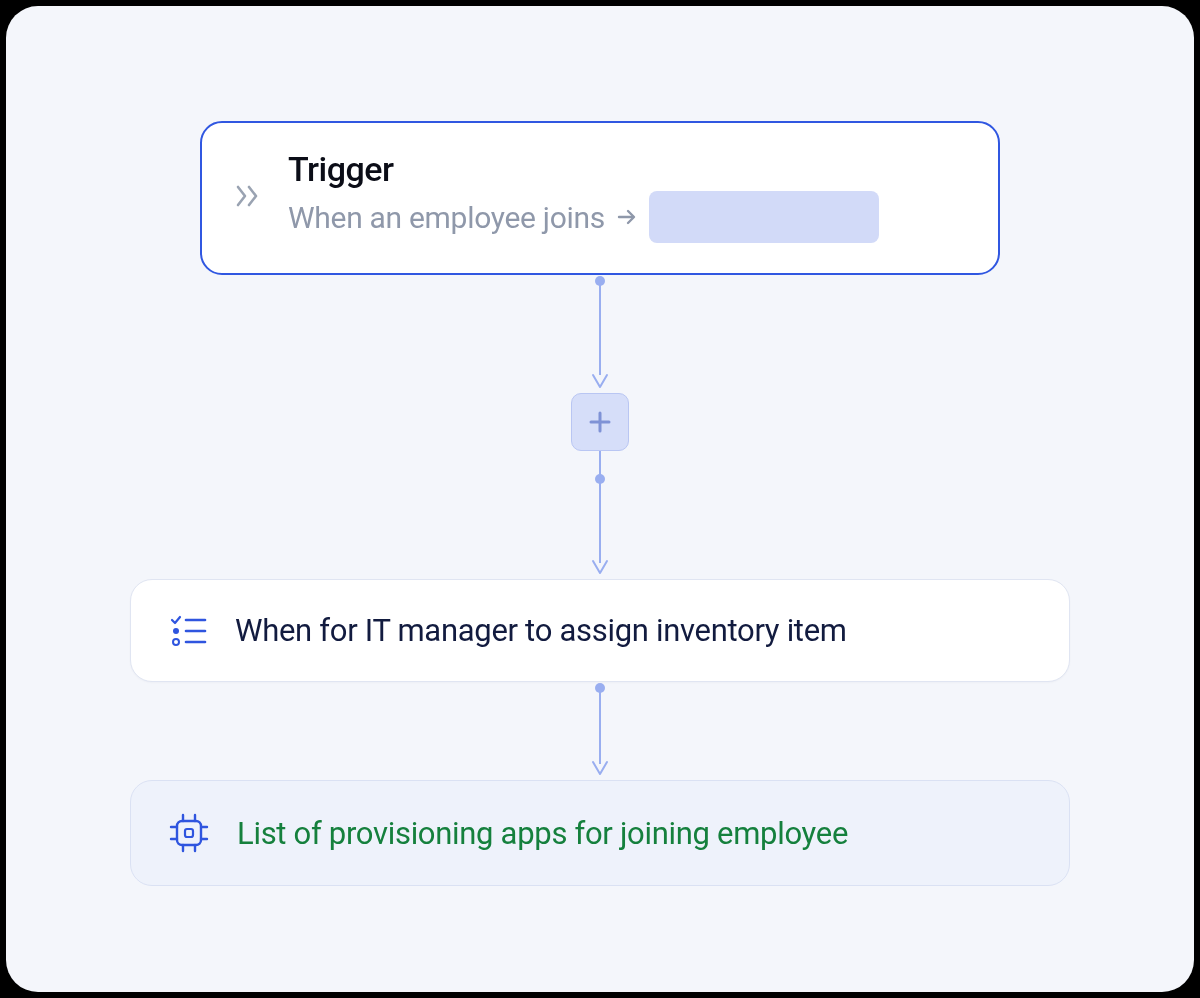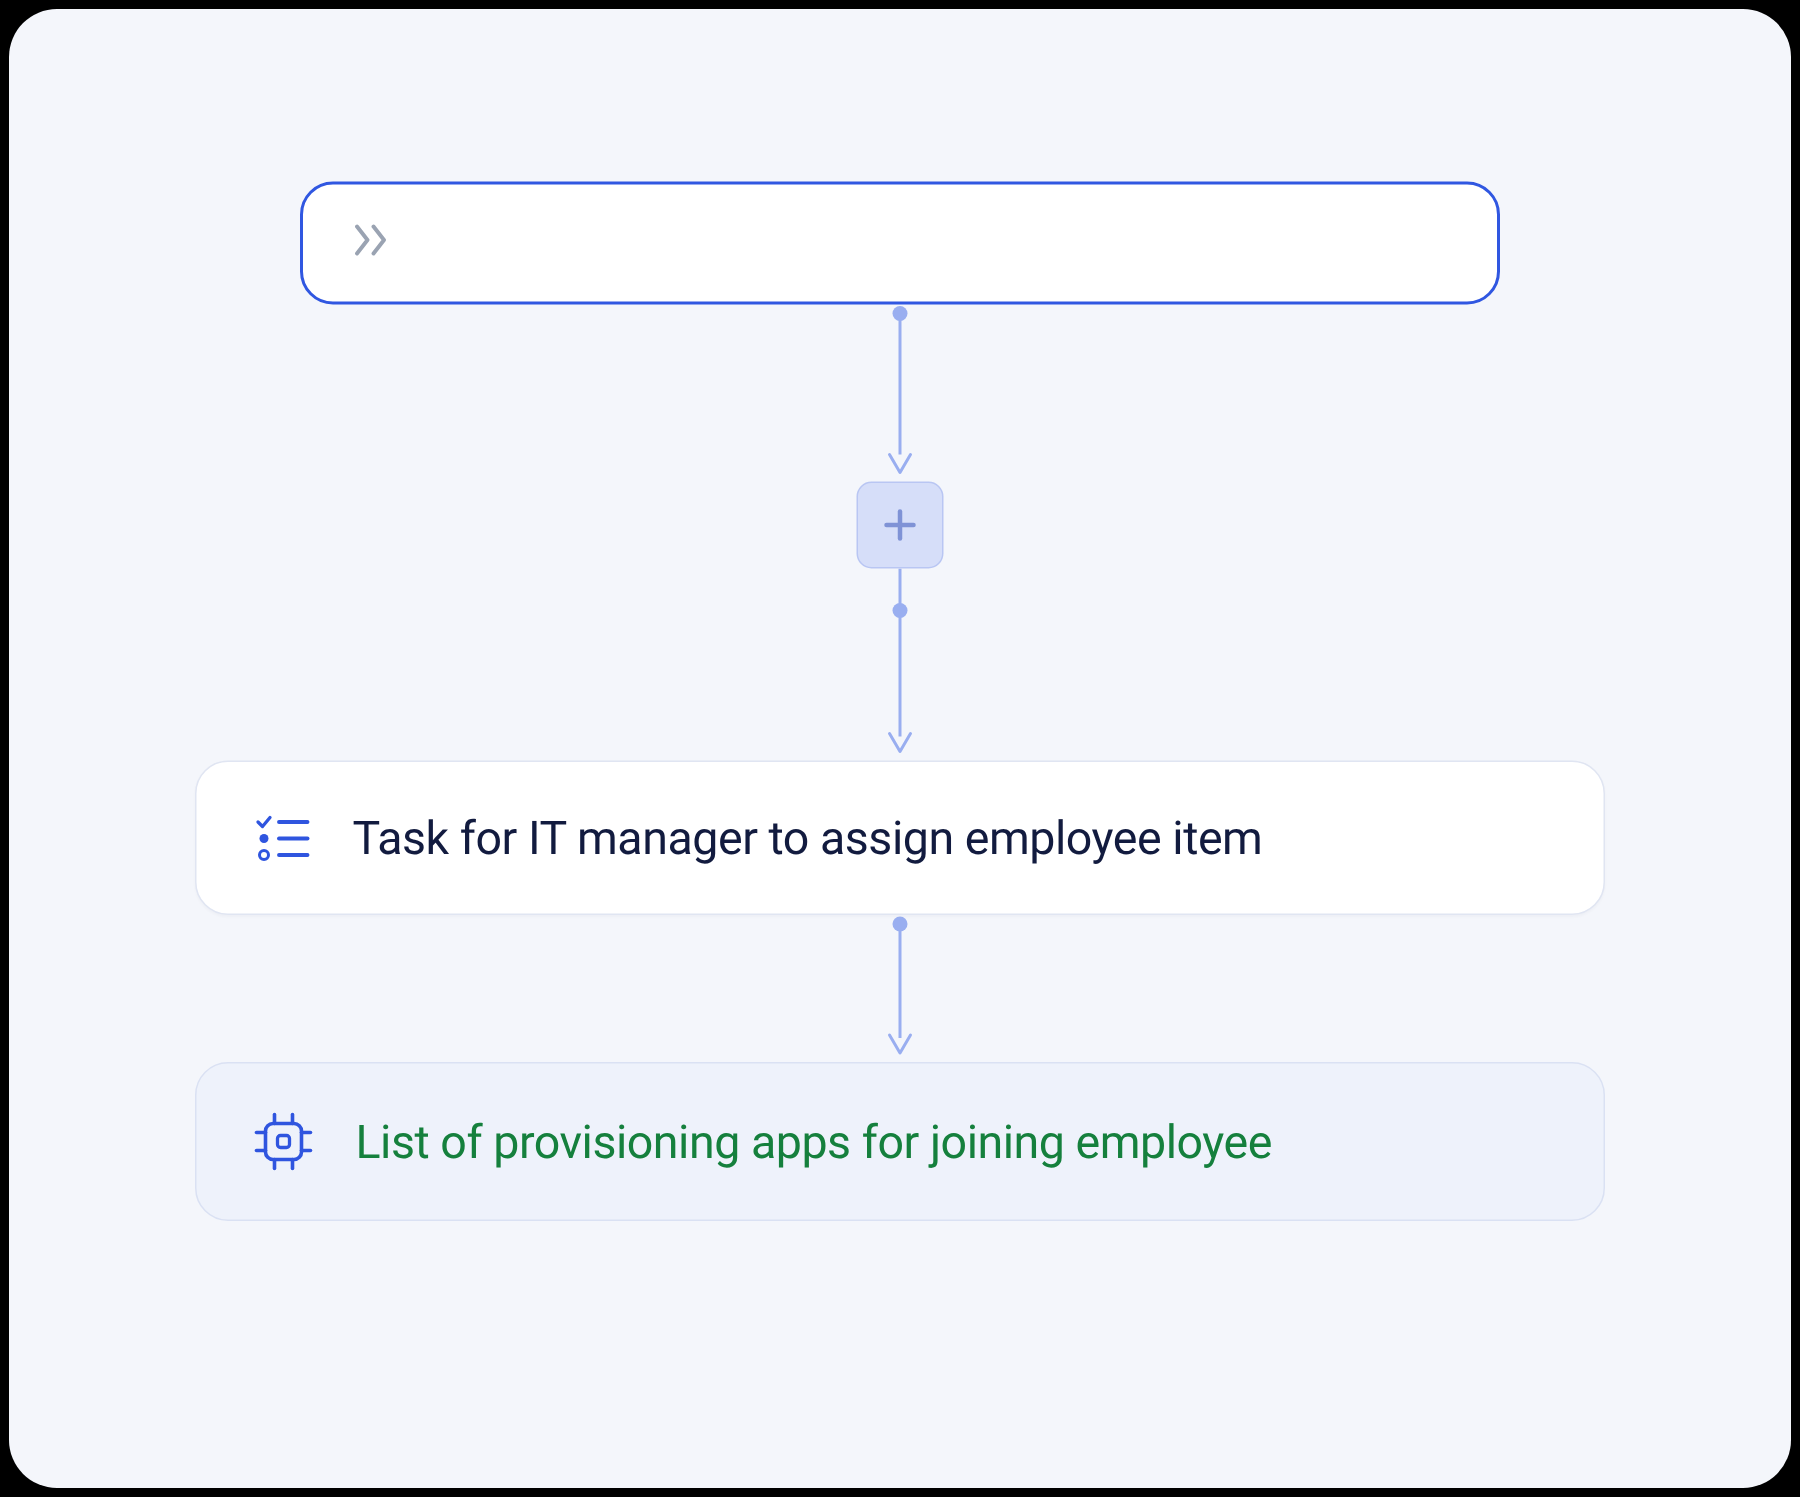--- a/index.html
+++ b/index.html
@@ -134,20 +134,33 @@
 
 <div class="frame">
 
   <div class="trigger-card">
     <span class="collapse-ico ico">
       <svg width="26" height="22" viewBox="0 0 26 22" fill="none">
         <path d="M2 2 L9 11 L2 20" stroke="#9aa3b2" stroke-width="2.6" stroke-linecap="round" stroke-linejoin="round"></path>
         <path d="M13 2 L20 11 L13 20" stroke="#9aa3b2" stroke-width="2.6" stroke-linecap="round" stroke-linejoin="round"></path>
       </svg>
     </span>
+    <div class="text">
+      <div class="trigger-title">Trigger</div>
+      <div class="trigger-sub">
+        <span>When an employee joins</span>
+        <span class="arrow ico">
+          <svg width="24" height="24" viewBox="0 0 24 24" fill="none">
+            <path d="M4 12 H18" stroke="#8f98aa" stroke-width="2.4" stroke-linecap="round"></path>
+            <path d="M13 6 L19 12 L13 18" stroke="#8f98aa" stroke-width="2.4" stroke-linecap="round" stroke-linejoin="round"></path>
+          </svg>
+        </span>
+        <span class="pill"></span>
+      </div>
+    </div>
   </div>
 
   <div class="connector">
     <svg width="20" height="118" viewBox="0 0 20 118">
       <circle cx="10" cy="6" r="5" fill="#99aef0"></circle>
       <line x1="10" y1="6" x2="10" y2="100" stroke="#99aef0" stroke-width="2"></line>
       <path d="M10 112 L4 100 L16 100 Z" fill="none"></path>
       <path d="M3 100 L10 112 L17 100" stroke="#99aef0" stroke-width="2" fill="none" stroke-linecap="round" stroke-linejoin="round"></path>
     </svg>
   </div>
@@ -174,21 +187,21 @@
     <span class="ico">
       <svg width="38" height="34" viewBox="0 0 38 34" fill="none">
         <path d="M3 6 L6 9 L11 3" stroke="#2f55df" stroke-width="2.2" stroke-linecap="round" stroke-linejoin="round"></path>
         <line x1="17" y1="6" x2="36" y2="6" stroke="#2f55df" stroke-width="2.6" stroke-linecap="round"></line>
         <circle cx="7" cy="17" r="3" fill="#2f55df"></circle>
         <line x1="17" y1="17" x2="36" y2="17" stroke="#2f55df" stroke-width="2.6" stroke-linecap="round"></line>
         <circle cx="7" cy="28" r="3" stroke="#2f55df" stroke-width="2" fill="none"></circle>
         <line x1="17" y1="28" x2="36" y2="28" stroke="#2f55df" stroke-width="2.6" stroke-linecap="round"></line>
       </svg>
     </span>
-    <span class="label">Task for IT manager to assign employee item</span>
+    <span class="label">When for IT manager to assign inventory item</span>
   </div>
 
   <div class="connector">
     <svg width="20" height="98" viewBox="0 0 20 98">
       <circle cx="10" cy="6" r="5" fill="#99aef0"></circle>
       <line x1="10" y1="6" x2="10" y2="82" stroke="#99aef0" stroke-width="2"></line>
       <path d="M3 80 L10 92 L17 80" stroke="#99aef0" stroke-width="2" fill="none" stroke-linecap="round" stroke-linejoin="round"></path>
     </svg>
   </div>
 

